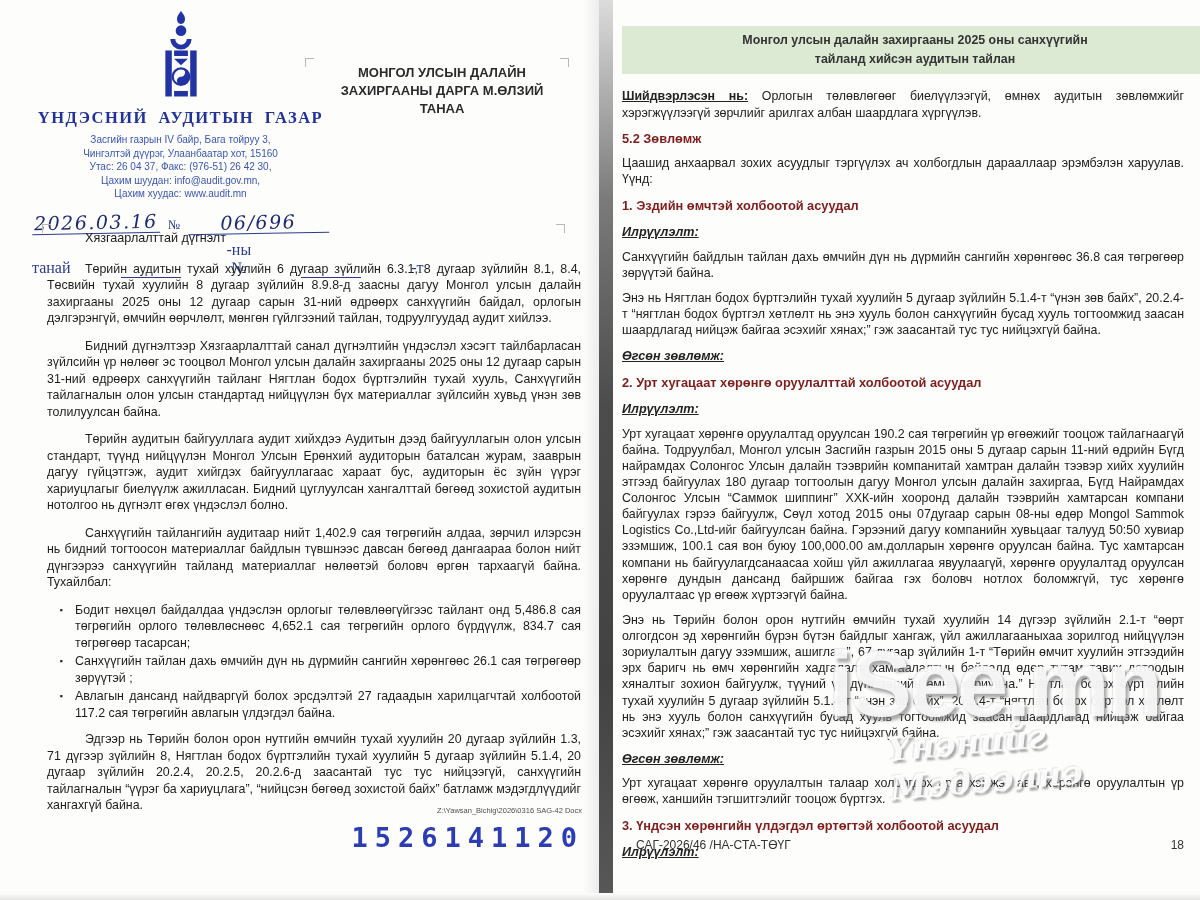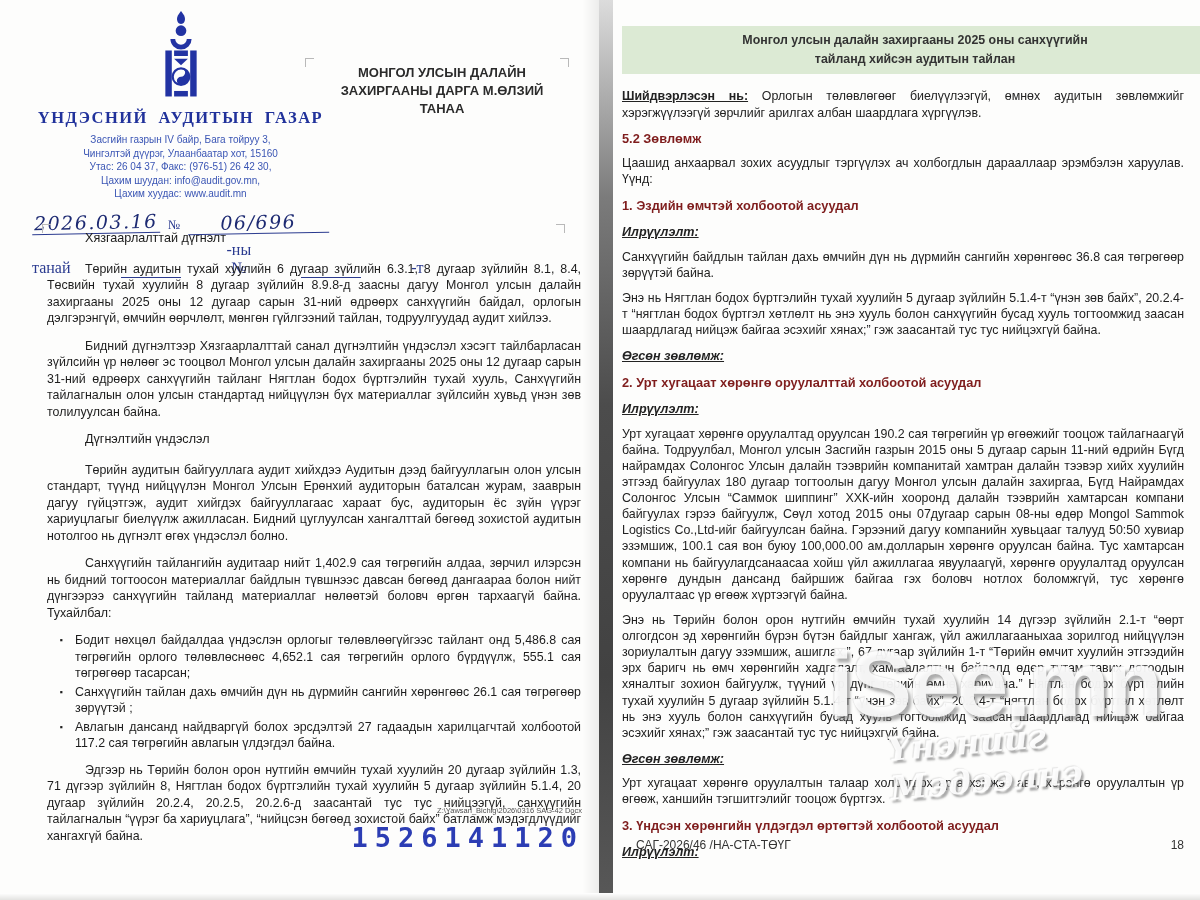--- a/index.html
+++ b/index.html
@@ -137,27 +137,26 @@
       <div>ТАНАА</div>
     </div>
 
     <span class="cmark tl" style="left:42px; top:224px;"></span>
     <span class="cmark tr" style="left:556px; top:224px;"></span>
 
     <div class="lbody">
       <h3>Хязгаарлалттай дүгнэлт</h3>
       <p>Төрийн аудитын тухай хуулийн 6 дугаар зүйлийн 6.3.1, 8 дугаар зүйлийн 8.1, 8.4, Төсвийн тухай хуулийн 8 дугаар зүйлийн 8.9.8-д заасны дагуу Монгол улсын далайн захиргааны 2025 оны 12 дугаар сарын 31-ний өдрөөрх санхүүгийн байдал, орлогын дэлгэрэнгүй, өмчийн өөрчлөлт, мөнгөн гүйлгээний тайлан, тодруулгуудад аудит хийлээ.</p>
       <p>Бидний дүгнэлтээр Хязгаарлалттай санал дүгнэлтийн үндэслэл хэсэгт тайлбарласан зүйлсийн үр нөлөөг эс тооцвол Монгол улсын далайн захиргааны 2025 оны 12 дугаар сарын 31-ний өдрөөрх санхүүгийн тайланг Нягтлан бодох бүртгэлийн тухай хууль, Санхүүгийн тайлагналын олон улсын стандартад нийцүүлэн бүх материаллаг зүйлсийн хувьд үнэн зөв толилуулсан байна.</p>
-      <h3 class="h2">Дүгнэлтийн үндэслэл</h3>
       <p>Төрийн аудитын байгууллага аудит хийхдээ Аудитын дээд байгууллагын олон улсын стандарт, түүнд нийцүүлэн Монгол Улсын Ерөнхий аудиторын баталсан журам, зааврын дагуу гүйцэтгэж, аудит хийгдэх байгууллагаас хараат бус, аудиторын ёс зүйн үүрэг хариуцлагыг биелүүлж ажилласан. Бидний цуглуулсан хангалттай бөгөөд зохистой аудитын нотолгоо нь дүгнэлт өгөх үндэслэл болно.</p>
       <p>Санхүүгийн тайлангийн аудитаар нийт 1,402.9 сая төгрөгийн алдаа, зөрчил илэрсэн нь бидний тогтоосон материаллаг байдлын түвшнээс давсан бөгөөд дангаараа болон нийт дүнгээрээ санхүүгийн тайланд материаллаг нөлөөтэй боловч өргөн тархаагүй байна. Тухайлбал:</p>
       <div class="blist">
         <div class="bitem">
           <span class="bmark">▪</span>
-          <span class="btext">Бодит нөхцөл байдалдаа үндэслэн орлогыг төлөвлөөгүйгээс тайлант онд  5,486.8 сая төгрөгийн  орлого төлөвлөснөөс 4,652.1 сая төгрөгийн орлого  бүрдүүлж, 555.1 сая төгрөгөөр тасарсан;</span>
+          <span class="btext">Бодит нөхцөл байдалдаа үндэслэн орлогыг төлөвлөөгүйгээс тайлант онд  5,486.8 сая төгрөгийн  орлого төлөвлөснөөс 4,652.1 сая төгрөгийн орлого  бүрдүүлж, 834.7 сая төгрөгөөр тасарсан;</span>
         </div>
         <div class="bitem">
           <span class="bmark">▪</span>
           <span class="btext">Санхүүгийн тайлан дахь өмчийн дүн нь дүрмийн сангийн хөрөнгөөс 26.1 сая төгрөгөөр зөрүүтэй ;</span>
         </div>
         <div class="bitem">
           <span class="bmark">▪</span>
           <span class="btext">Авлагын дансанд найдваргүй болох эрсдэлтэй 27 гадаадын харилцагчтай холбоотой 117.2 сая төгрөгийн авлагын үлдэгдэл байна.</span>
         </div>
       </div>

